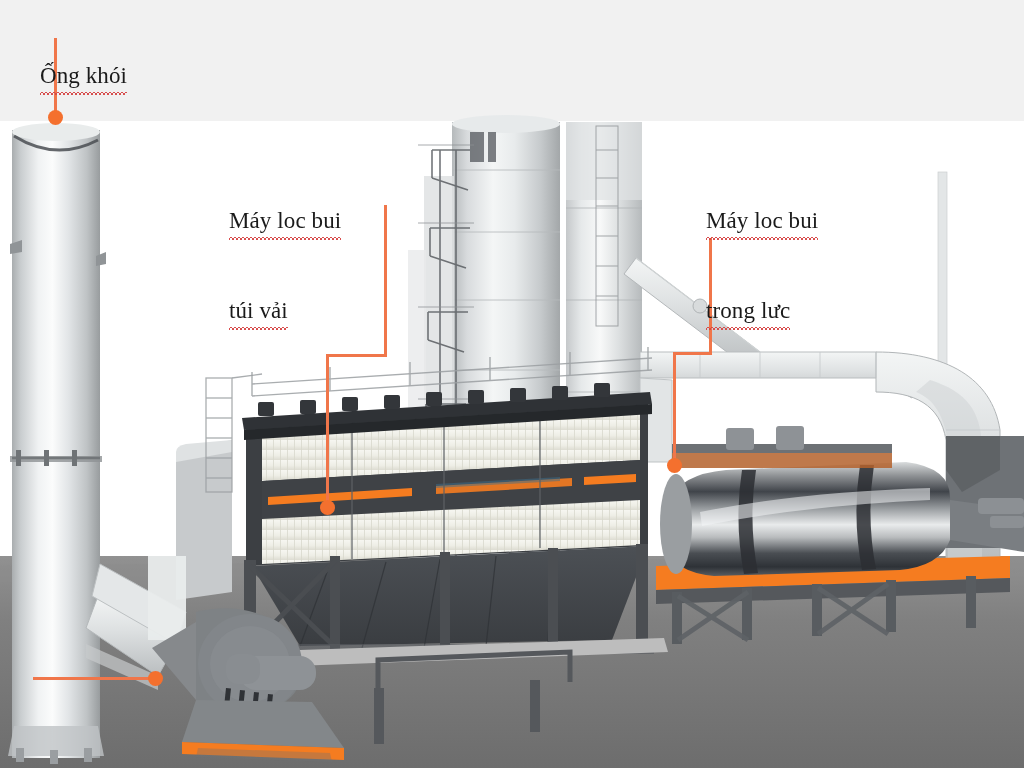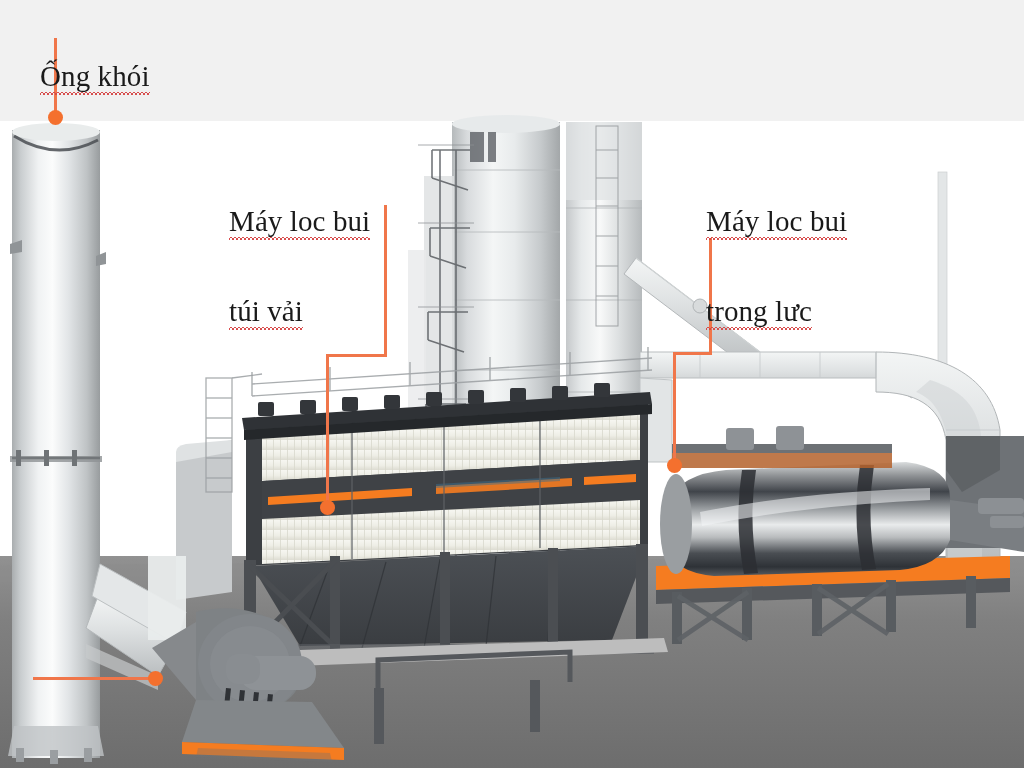--- a/index.html
+++ b/index.html
@@ -12,21 +12,21 @@
   }
   #stage{position:absolute;inset:0;width:1024px;height:768px;overflow:hidden;background:#fff;}
 
   
   .topband{position:absolute;left:0;top:0;width:1024px;height:121px;background:#f1f1f1;}
 
   
   .label{
     position:absolute;
     color:#1a1a1a;
-    font-size:29px;
+    font-size:23px;
     line-height:30px;
     white-space:pre;
     letter-spacing:.1px;
   }
   .label .ln{display:block;position:relative;width:max-content;}
   .label .ln.sq::after{
     content:"";position:absolute;left:0;right:0;bottom:-4px;height:4px;
     background-image:
       radial-gradient(circle at 2px 3px, rgba(214,63,63,0) 1.2px, #d64545 1.3px, #d64545 1.9px, rgba(214,63,63,0) 2.0px);
     background-size:4px 6px;

